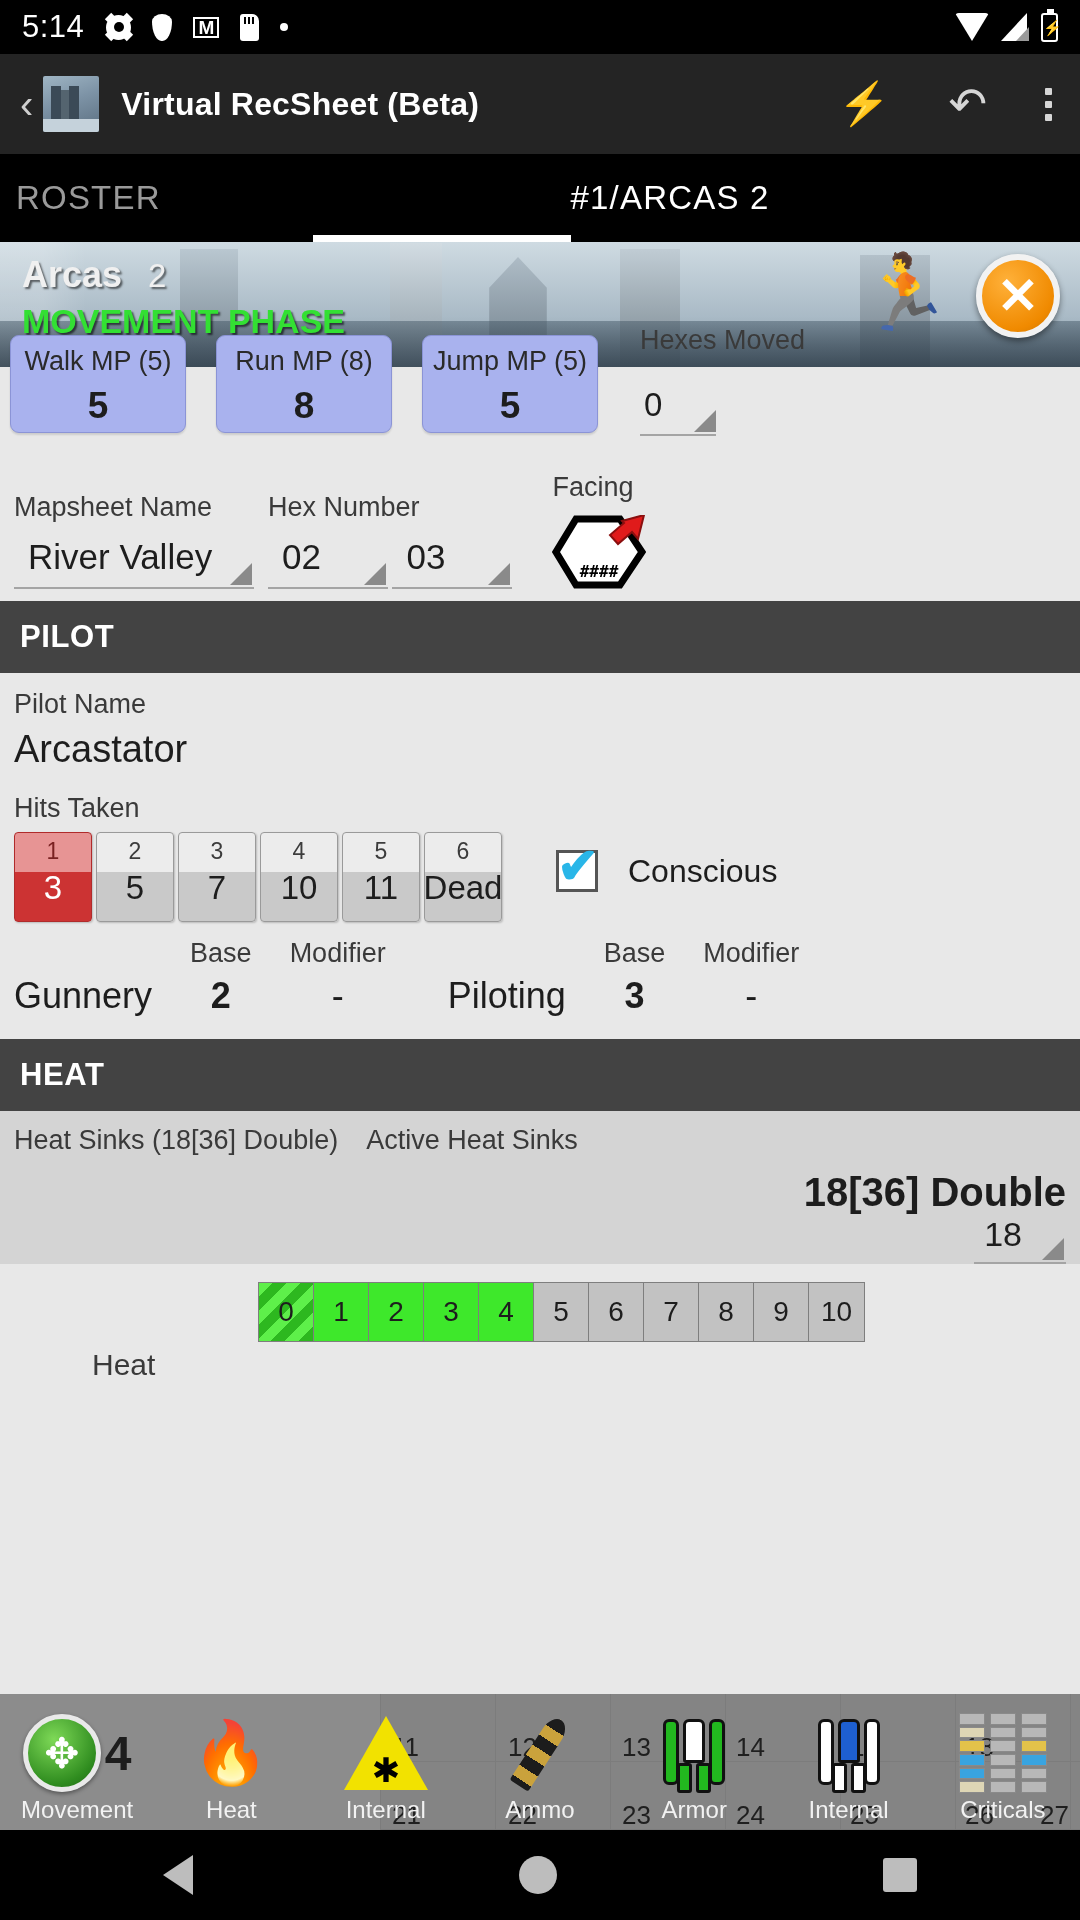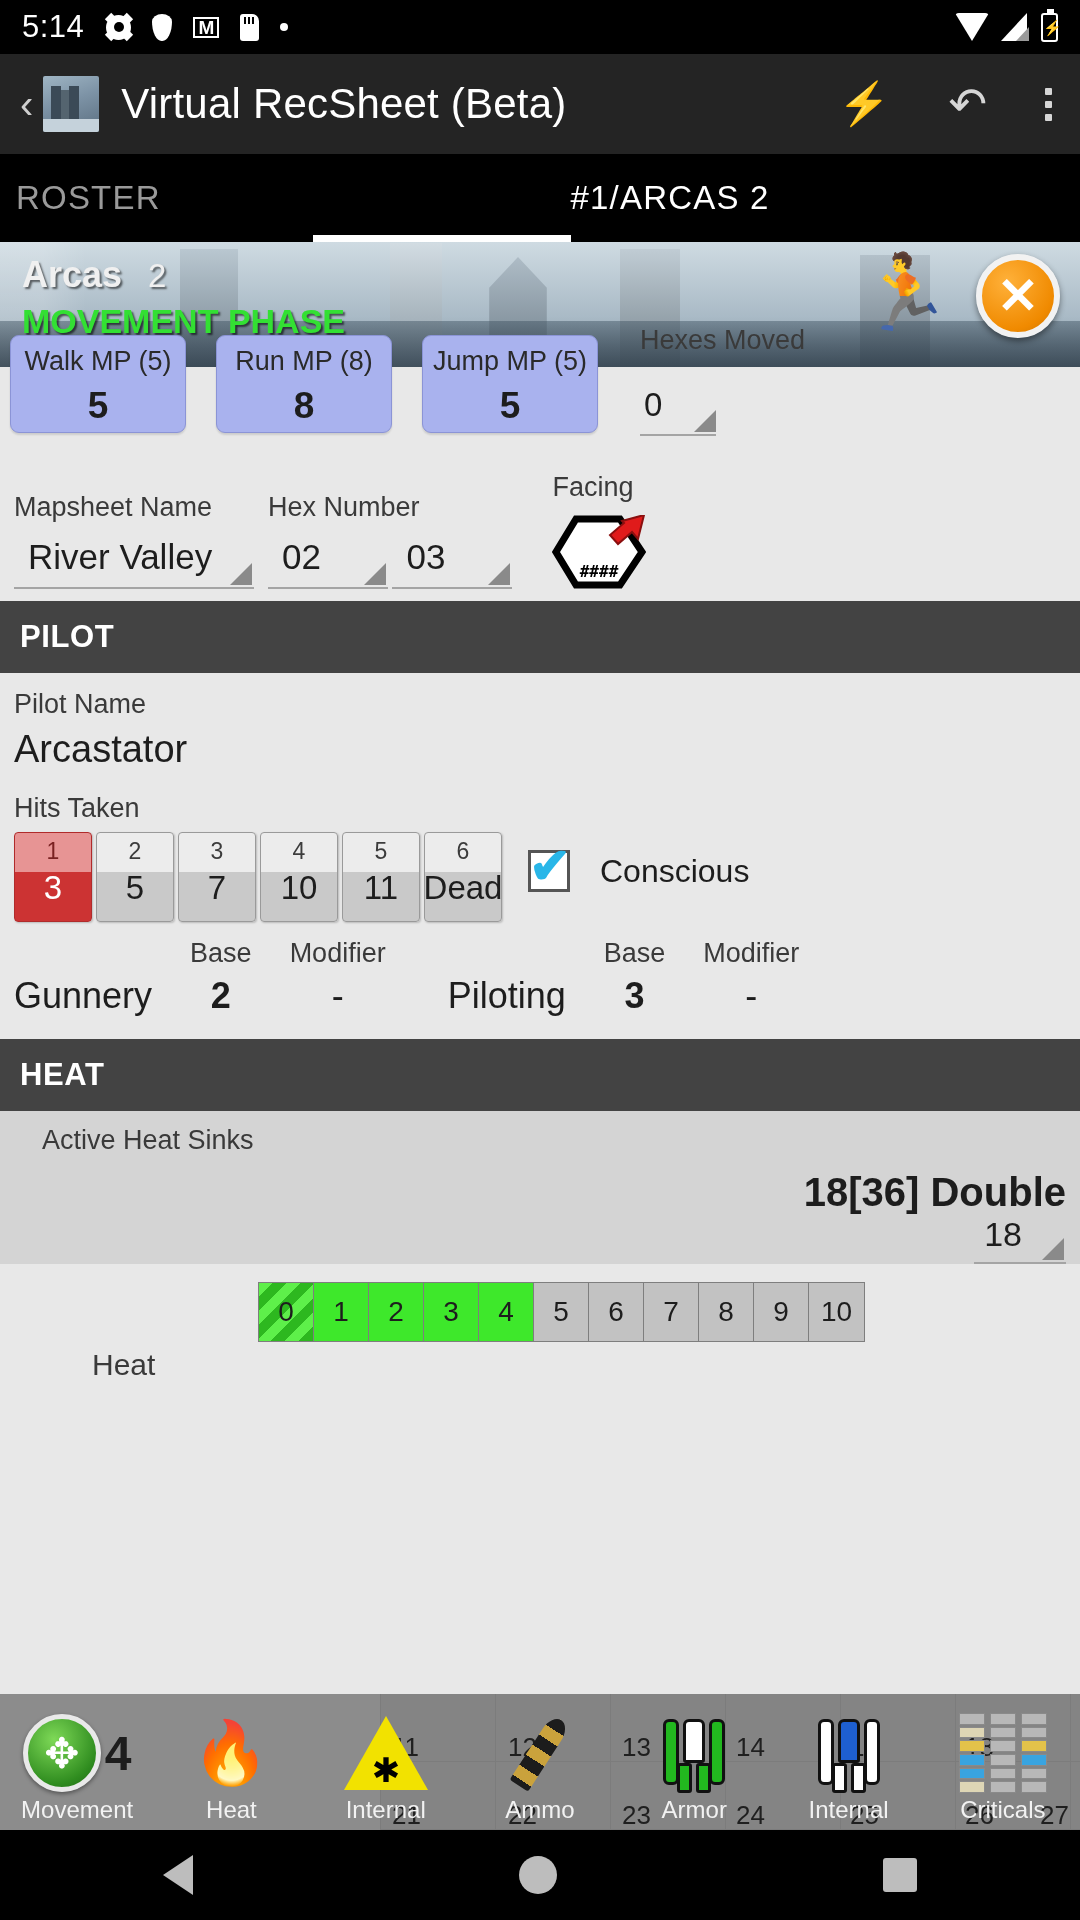--- a/index.html
+++ b/index.html
@@ -61,21 +61,21 @@
   .back-chevron { font-size: 40px; color: #cfcfcf; margin-right: 10px; line-height: 1; }
   .app-thumb {
     width: 56px; height: 56px; margin-right: 22px; border-radius: 2px;
     background:
       linear-gradient(160deg,#9fb5c4 0%,#7d93a6 45%,#5b6f80 100%);
     position: relative; overflow: hidden;
   }
   .app-thumb::before{ content:""; position:absolute; left:8px; top:10px; width:10px; height:34px;
     background:#3b4a57; box-shadow: 18px 0 0 #3b4a57, 9px 4px 0 #54646f; }
   .app-thumb::after{ content:""; position:absolute; left:0; bottom:0; width:100%; height:13px; background:#c5d2db; }
-  .app-title { font-size: 42px; font-weight: normal; letter-spacing: .2px; }
+  .app-title { font-size: 32px; font-weight: bold; letter-spacing: .2px; }
   .ab-actions { margin-left: auto; display: flex; align-items: center; gap: 58px; padding-right: 8px; }
   .bolt { font-size: 42px; color: #d6d6d6; line-height: 1; }
   .undo { font-size: 46px; color: #d6d6d6; line-height: 1; }
   .kebab { display: flex; flex-direction: column; gap: 6px; }
   .kebab span { width: 7px; height: 7px; background: #d6d6d6; border-radius: 1px; }
 
   
   .tabbar { height: 88px; background: #000; display: flex; align-items: stretch; position: relative; }
   .tab { display: flex; align-items: center; justify-content: center; color: #9a9a9a;
     font-size: 33px; letter-spacing: 1.2px; position: relative; }
@@ -170,21 +170,21 @@
   .hitbox { width: 78px; height: 90px; border: 1px solid #9a9a9a; border-radius: 4px;
     background: linear-gradient(180deg,#ececec 0 44%,#c9c9c9 44% 100%);
     display: flex; flex-direction: column; align-items: center; margin-right: 4px;
     box-shadow: 1px 1px 2px rgba(0,0,0,.2); }
   .hitbox .n { font-size: 23px; color: #3c3c3c; margin-top: 5px; }
   .hitbox .r { font-size: 33px; color: #1d1d1d; margin-top: 4px; }
   .hitbox.hit { background: linear-gradient(180deg,#e79494 0 44%,#cc3333 44% 100%);
      border-color:#b02b2b; }
   .hitbox.hit .n { color:#7a2121; }
   .hitbox.hit .r { color:#fff; }
-  .conscious { display: flex; align-items: center; margin-left: 22px; margin-top: 18px; }
+  .conscious { display: flex; align-items: center; margin-left: 50px; margin-top: 18px; }
   .cbox { width: 42px; height: 42px; border: 3px solid #555; background: #fff; position: relative; }
   .cbox::after { content:"\2714"; position:absolute; left:-2px; top:-16px; font-size: 50px; color:#29b6e8;
      font-weight:bold; }
   .conscious .lbl { font-size: 32px; color: #1d1d1d; margin-left: 30px; }
 
   .skill-row { display: flex; align-items: flex-end; margin-top: 16px; padding-bottom: 12px; }
   .skill-grp { display: flex; align-items: flex-end; }
   .skill-name { font-size: 36px; color: #1d1d1d; }
   .skill-col { display: flex; flex-direction: column; align-items: center; margin-left: 38px; }
   .skill-col .cap { font-size: 27px; color: #3a3a3a; }
@@ -446,20 +446,21 @@
           <span class="cap">Modifier</span>
           <span class="v dash">-</span>
         </span>
       </div>
     </div>
   </div>
 
   <div class="sec-hdr">HEAT</div>
   <div class="heat-body">
     <div class="heat-caps">
+      <span class="c1">Heat Sinks (18[36] Double)</span>
       <span class="c2">Active Heat Sinks</span>
     </div>
     <div class="heat-vals">
       <span class="heat-sinks">18[36] Double</span>
       <span class="heat-active">
         <span class="v">18</span>
       </span>
     </div>
   </div>
 

